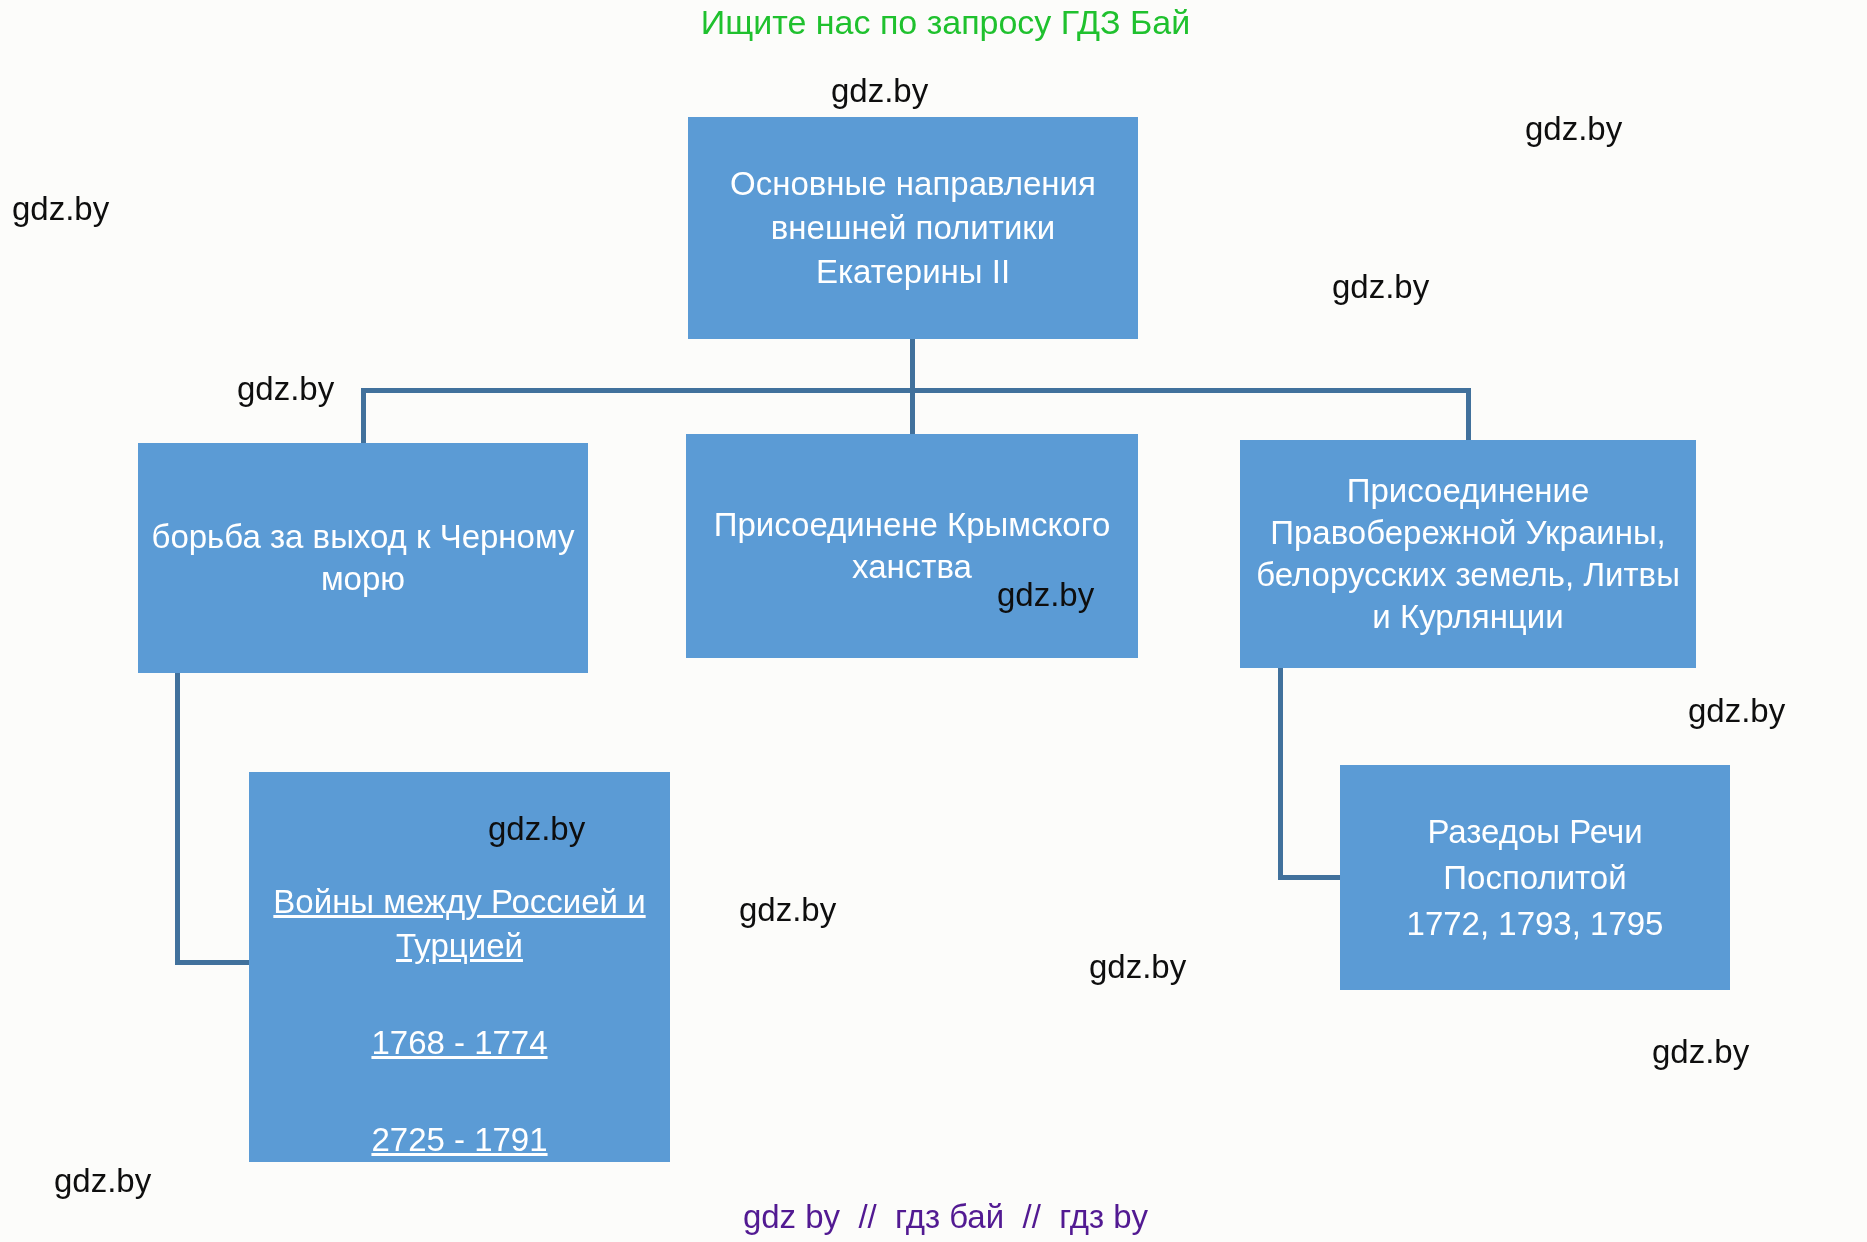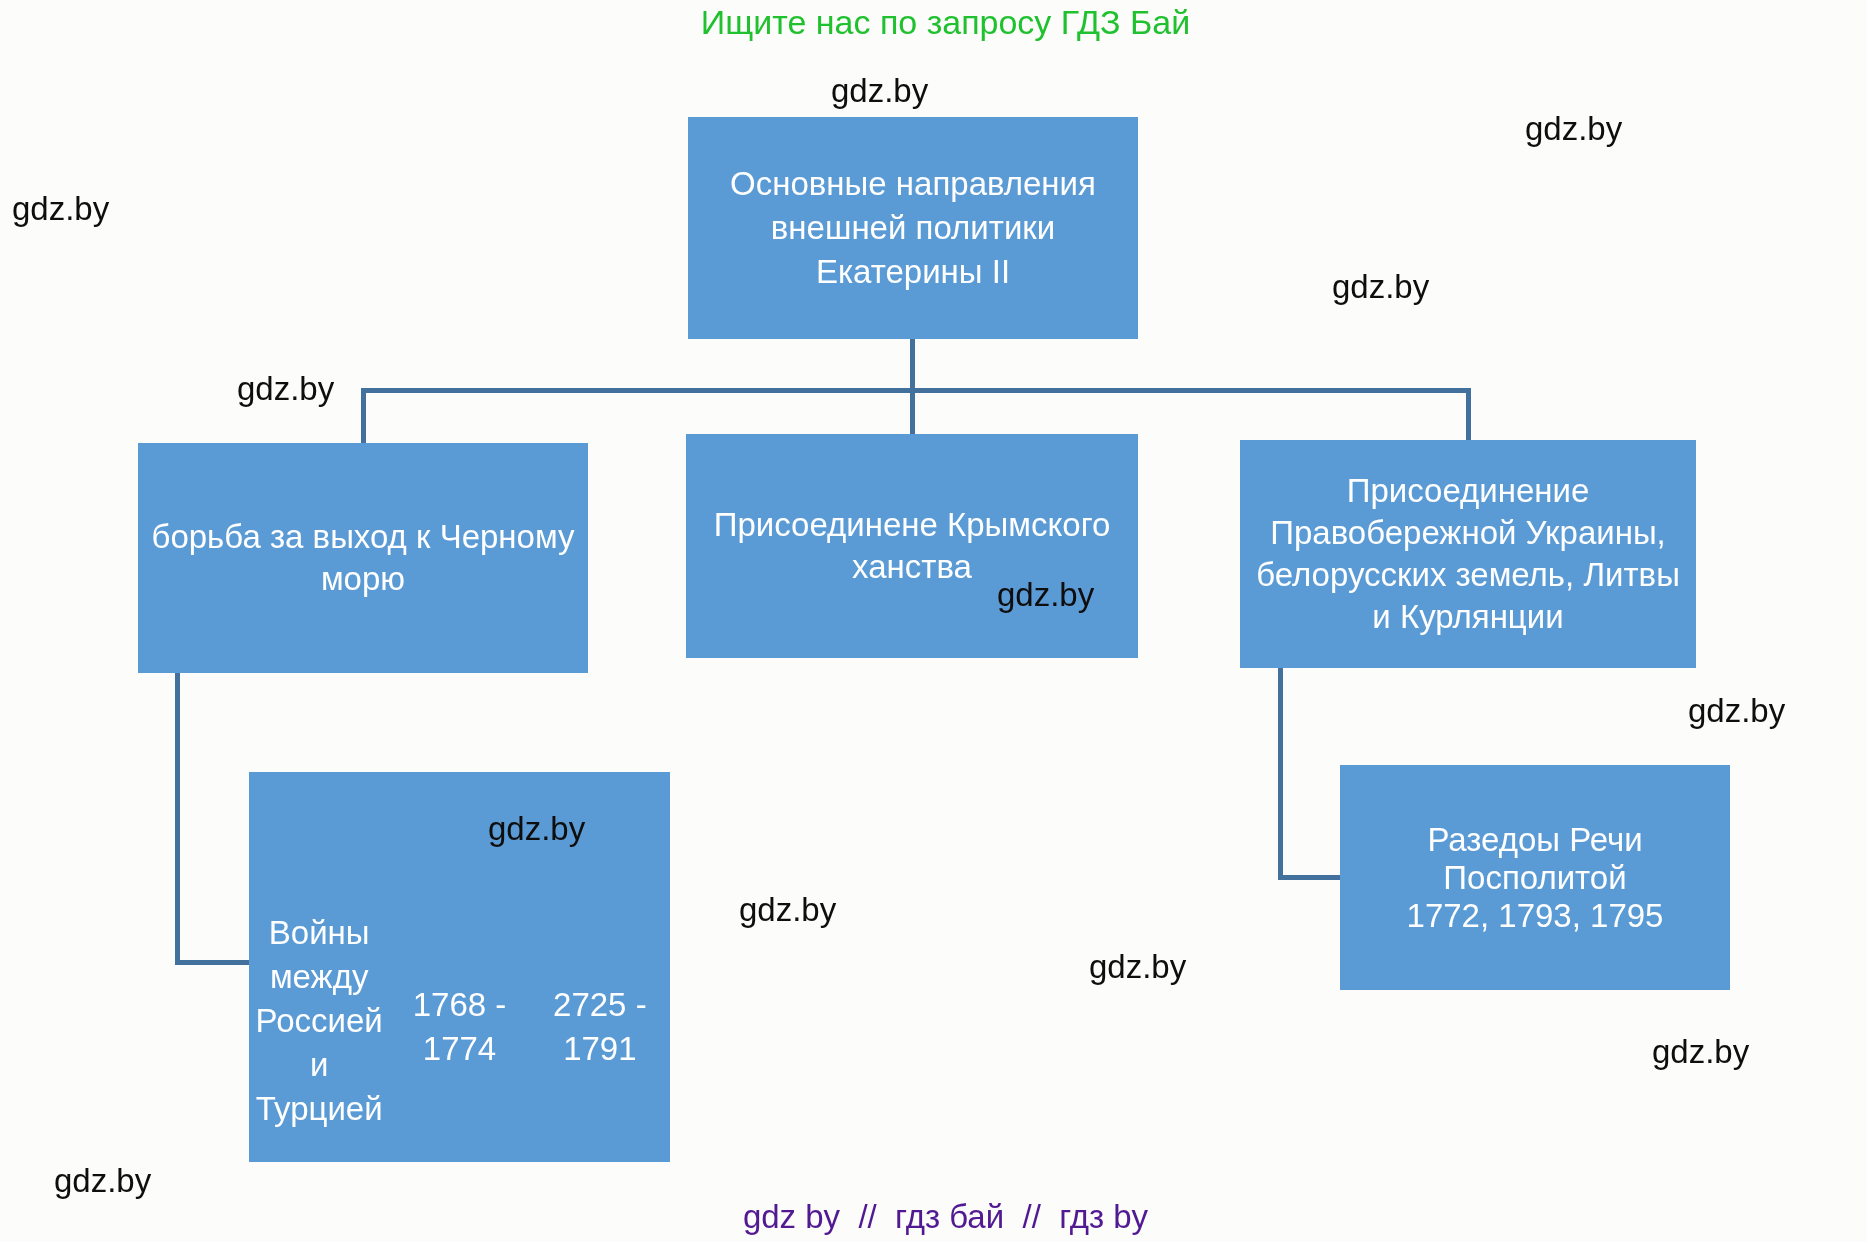--- a/index.html
+++ b/index.html
@@ -30,24 +30,24 @@
     background:var(--box_fill,#5B9BD5);
     color:var(--box_text,#ffffff);
     display:flex;align-items:center;justify-content:center;
     text-align:center;
     z-index:2;
   }
   .node .txt{white-space:pre-line;width:100%;}
   .node-root{font-weight:normal;font-size:33px;line-height:44px;}
   .node-branch{font-size:33px;line-height:42px;}
   .node-leaf{font-size:33px;line-height:44px;}
-  .node-wars{justify-content:flex-end;padding-top:108px;box-sizing:border-box;}
+  .node-wars{flex-direction:column;justify-content:space-between;padding-top:108px;box-sizing:border-box;text-decoration:underline;}
   .node-wars .txt{margin:0;}
   .node-wars .period{margin-top:12px;}
-  .node-partitions .txt{line-height:38px;}
+  .node-partitions .txt{line-height:46px;}
   .conn{
     position:absolute;
     background:var(--connector,#41719C);
     z-index:1;
   }
   .footer-text{
     position:absolute;left:0;top:1198px;width:100%;
     text-align:center;
     font-size:33px;line-height:38px;
     color:var(--footer_purple,#521a92);

